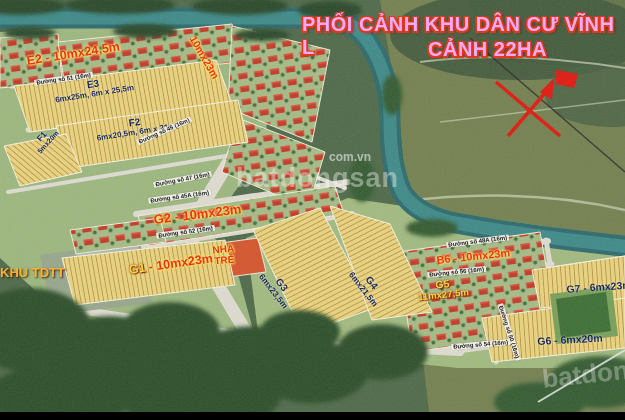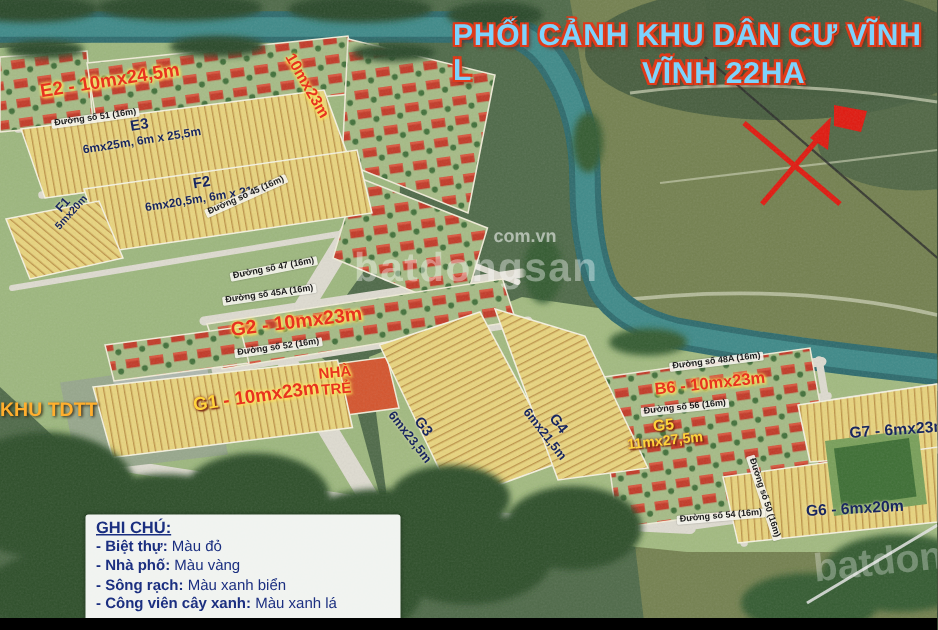--- a/index.html
+++ b/index.html
@@ -9,21 +9,21 @@
   .lbl{position:absolute;white-space:nowrap;font-weight:bold;z-index:2;transform-origin:left top;line-height:1.05;}
   .red-lbl{color:#e8331f;text-shadow:0 0 3px #ffe96b,0 0 2px #ffe96b,1px 1px 2px rgba(255,210,74,.9);}
   .navy-lbl{color:#18265f;text-shadow:0 0 2px rgba(255,245,200,.8);}
   .yel-lbl{color:#ffd43b;text-shadow:1px 1px 1px #7a2b14,0 0 2px #8a2b10;}
   .org-lbl{color:#ffaf2e;text-shadow:1px 1px 2px rgba(40,25,5,.9);}
   .street{background:rgba(244,243,236,.9);color:#1a1a1a;font-size:6px;font-weight:bold;
           padding:0 2px;border-radius:1px;letter-spacing:0;box-shadow:0 0 1px rgba(0,0,0,.4);}
   .blk{text-align:center;}
   .blk-name{font-size:10px;}
   .blk-dims{font-size:8px;}
-  .title-line{position:absolute;z-index:3;font-weight:bold;color:#7dd3fc;letter-spacing:.5px;
+  .title-line{position:absolute;z-index:3;font-weight:bold;color:#f0abfc;letter-spacing:.5px;
     text-shadow:-1.5px -1.5px 0 #e03a1a,1.5px -1.5px 0 #e03a1a,-1.5px 1.5px 0 #e03a1a,
                  1.5px 1.5px 0 #e03a1a,2px 2px 3px rgba(110,20,8,.7);}
   .legend{position:absolute;left:57px;top:343px;width:196px;z-index:3;background:rgba(255,255,255,.93);
           border-radius:2px;padding:2px 7px 4px 7px;color:#1b2f80;font-size:10px;line-height:1.28;
           box-shadow:0 0 3px rgba(0,0,0,.35);}
   .legend .head{font-size:11px;font-weight:bold;text-decoration:underline;}
   .legend .row b{font-weight:bold;}
   .wm{position:absolute;color:#fff;z-index:4;font-weight:bold;pointer-events:none;}
   .blackbar{position:absolute;left:0;top:412px;width:625px;height:8px;background:#000;z-index:5;}
 </style>
@@ -235,28 +235,21 @@
 
   <div class="lbl blk yel-lbl" style="left:412px;top:282px;width:60px;transform:rotate(-6deg);">
     <div style="font-size:10.5px">G5</div>
     <div style="font-size:9.5px">11mx27,5m</div>
   </div>
 
   <div class="lbl navy-lbl" style="left:566px;top:284px;font-size:10.5px;transform:rotate(-4deg);">G7 - 6mx23m</div>
   <div class="lbl navy-lbl" style="left:537px;top:336px;font-size:10.5px;transform:rotate(-3deg);">G6 - 6mx20m</div>
 
   <div class="title-line" style="left:302px;top:13px;font-size:20px;">PHỐI CẢNH KHU DÂN CƯ VĨNH L</div>
-  <div class="title-line" style="left:428px;top:38px;font-size:20px;">VĨNH 22HA</div>
-
-  <div class="legend">
-    <div class="head">GHI CHÚ:</div>
-    <div class="row"><b>- Biệt thự:</b> <span>Màu đỏ</span></div>
-    <div class="row"><b>- Nhà phố:</b> <span>Màu vàng</span></div>
-    <div class="row"><b>- Sông rạch:</b> <span>Màu xanh biển</span></div>
-    <div class="row"><b>- Công viên cây xanh:</b> <span>Màu xanh lá</span></div>
-  </div>
+  <div class="title-line" style="left:428px;top:38px;font-size:20px;">CẢNH 22HA</div>
+
 
   <div class="wm" style="left:329px;top:150px;font-size:12px;opacity:.55;">com.vn</div>
   <div class="wm" style="left:236px;top:163px;font-size:27px;opacity:.38;letter-spacing:1px;">batdongsan</div>
   <div class="wm" style="left:542px;top:356px;font-size:26px;opacity:.3;transform:rotate(-6deg);">batdongsan</div>
 
   <div class="blackbar"></div>
 </div>
 
 </body></html>

